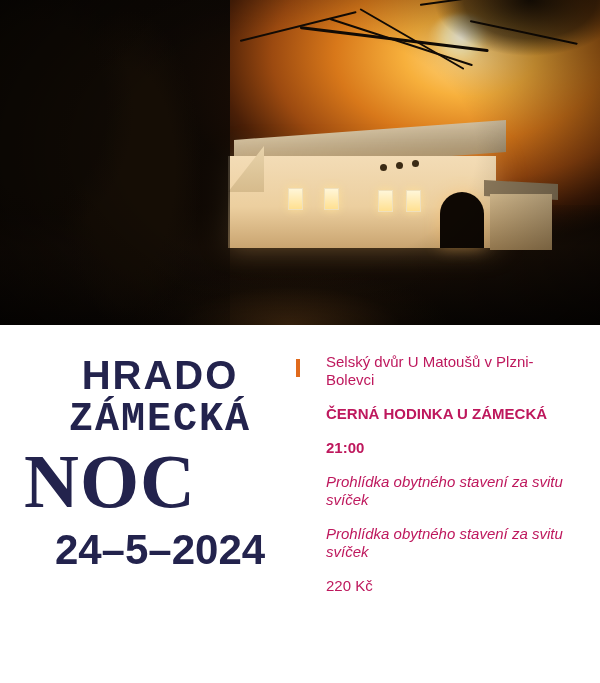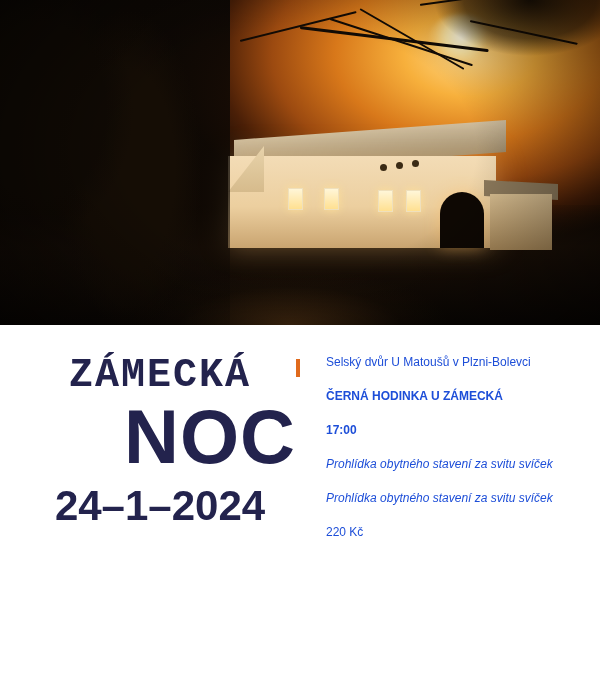--- a/index.html
+++ b/index.html
@@ -202,23 +202,24 @@
     line-height: 46px;
     letter-spacing: 2px;
     text-align: center;
     color: #23234d;
     font-family: Liberation Mono, monospace;
   }
   .t-line3 {
     font-size: 76px;
     line-height: 76px;
     letter-spacing: 1px;
-    text-align: right;
+    text-align: left;
     color: #23234d;
     font-weight: bold;
+    font-family: Liberation Serif, serif;
   }
   .t-date {
     font-size: 42px;
     line-height: 62px;
     text-align: center;
     color: #23234d;
     font-weight: bold;
     letter-spacing: 0px;
   }
 
@@ -226,22 +227,22 @@
     width: 4px;
     height: 18px;
     background: #e06a1c;
     margin-top: 6px;
     margin-right: 26px;
     flex: 0 0 auto;
   }
 
   .right {
     width: 254px;
-    color: #1d4ed8;
-    font-size: 12px;
+    color: #be185d;
+    font-size: 15px;
     line-height: 18px;
     padding-right: 16px;
     box-sizing: border-box;
   }
   .right p {
     margin: 0 0 16px 0;
   }
   .heading {
     font-weight: bold;
     margin-bottom: 16px;
@@ -295,33 +296,34 @@
     </div>
 
     <div class="trees-left"></div>
     <div class="vignette"></div>
   </div>
 
   <div class="content">
 
     <div class="left">
       <div class="title-block">
+        <div class="t-line1">HRADO</div>
         <div class="t-line2">ZÁMECKÁ</div>
         <div class="t-line3">NOC</div>
-        <div class="t-date">24–1–2024</div>
+        <div class="t-date">24–5–2024</div>
       </div>
     </div>
 
     <div class="divider"></div>
 
     <div class="right">
       <p>Selský dvůr U Matoušů v Plzni-Bolevci</p>
       <p class="heading">ČERNÁ HODINKA U ZÁMECKÁ</p>
 
-      <p class="time">17:00</p>
+      <p class="time">21:00</p>
       <p class="desc">Prohlídka obytného stavení za svitu svíček</p>
 
       <p class="desc">Prohlídka obytného stavení za svitu svíček</p>
 
       <p class="price">220 Kč</p>
     </div>
 
   </div>
 </div>
 

